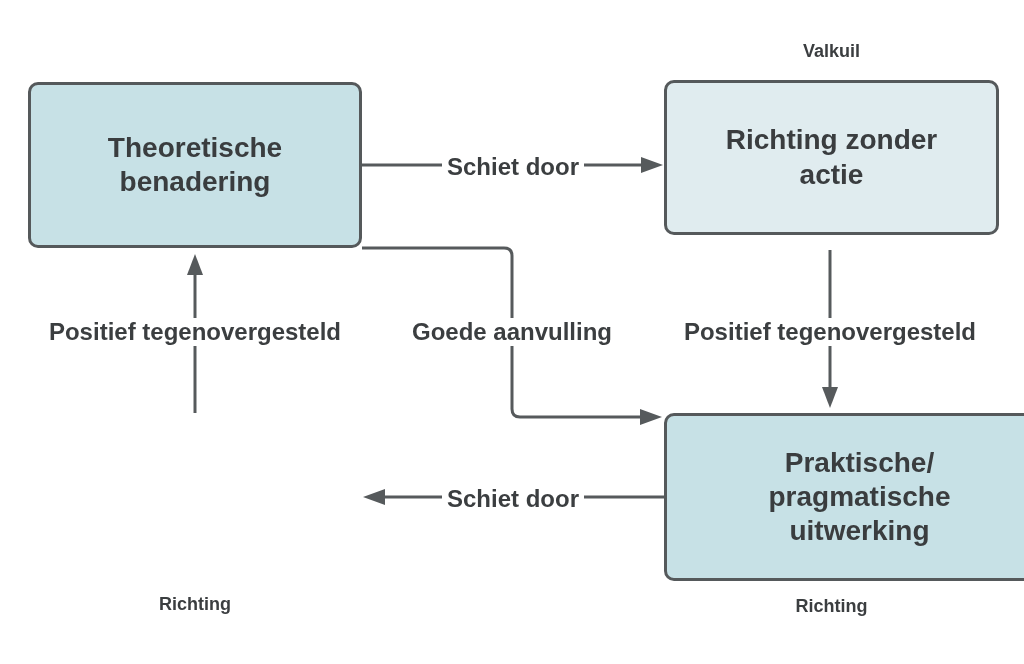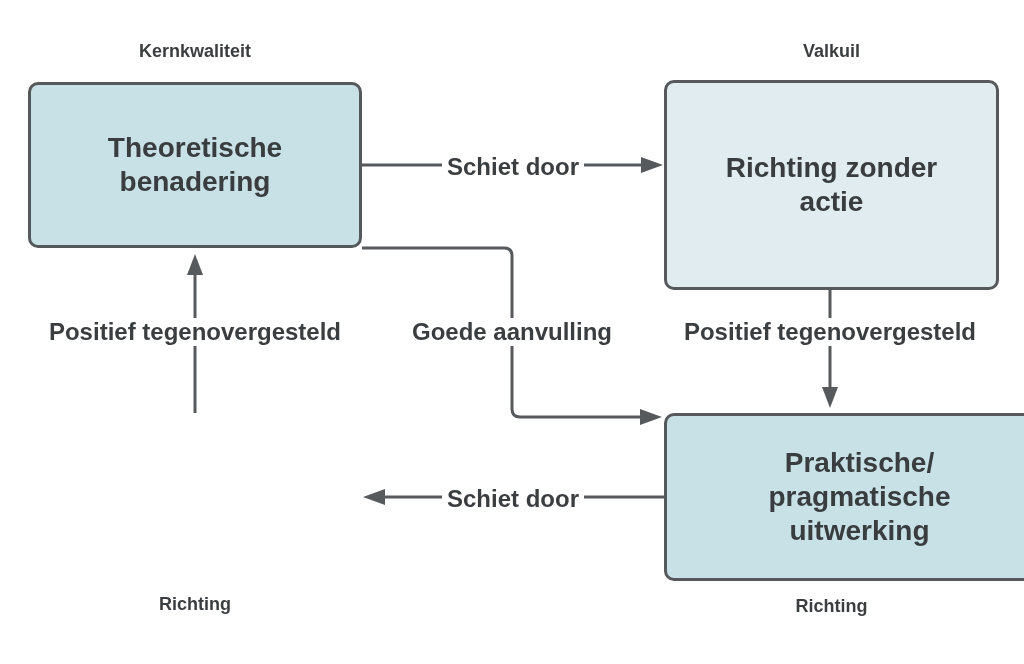--- a/index.html
+++ b/index.html
@@ -55,29 +55,28 @@
       <path d="M664 497 H382"></path>
       <polygon points="363,497 385,489 385,505"></polygon>
     </g>
 
     <g>
       <path d="M362 248 H504 Q512 248 512 256 V409 Q512 417 520 417 H644"></path>
       <polygon points="662,417 640,409 640,425"></polygon>
     </g>
   </svg>
 
-  <div class="qlabel" style="left:28px;top:41px;width:334px">Kernkwaliteit</div>
   <div class="qlabel" style="left:664px;top:41px;width:335px">Valkuil</div>
   <div class="qlabel" style="left:28px;top:594px;width:334px">Richting</div>
   <div class="qlabel" style="left:664px;top:596px;width:335px">Richting</div>
 
   <div class="box fill-primary" style="left:28px;top:82px;width:334px;height:166px">
     <span class="box-text">Theoretische benadering</span>
   </div>
-  <div class="box fill-secondary" style="left:664px;top:80px;width:335px;height:210px">
+  <div class="box fill-secondary" style="left:664px;top:80px;width:335px;height:155px">
     <span class="box-text">Richting zonder actie</span>
   </div>
   <div class="box fill-primary" style="left:664px;top:413px;width:391px;height:168px">
     <span class="box-text">Praktische/ pragmatische uitwerking</span>
   </div>
 
   <div class="alabel" style="left:363px;top:153px;width:300px">
     <span class="lbl-bg">Schiet door</span>
   </div>
   <div class="alabel" style="left:655px;top:318px;width:350px">

